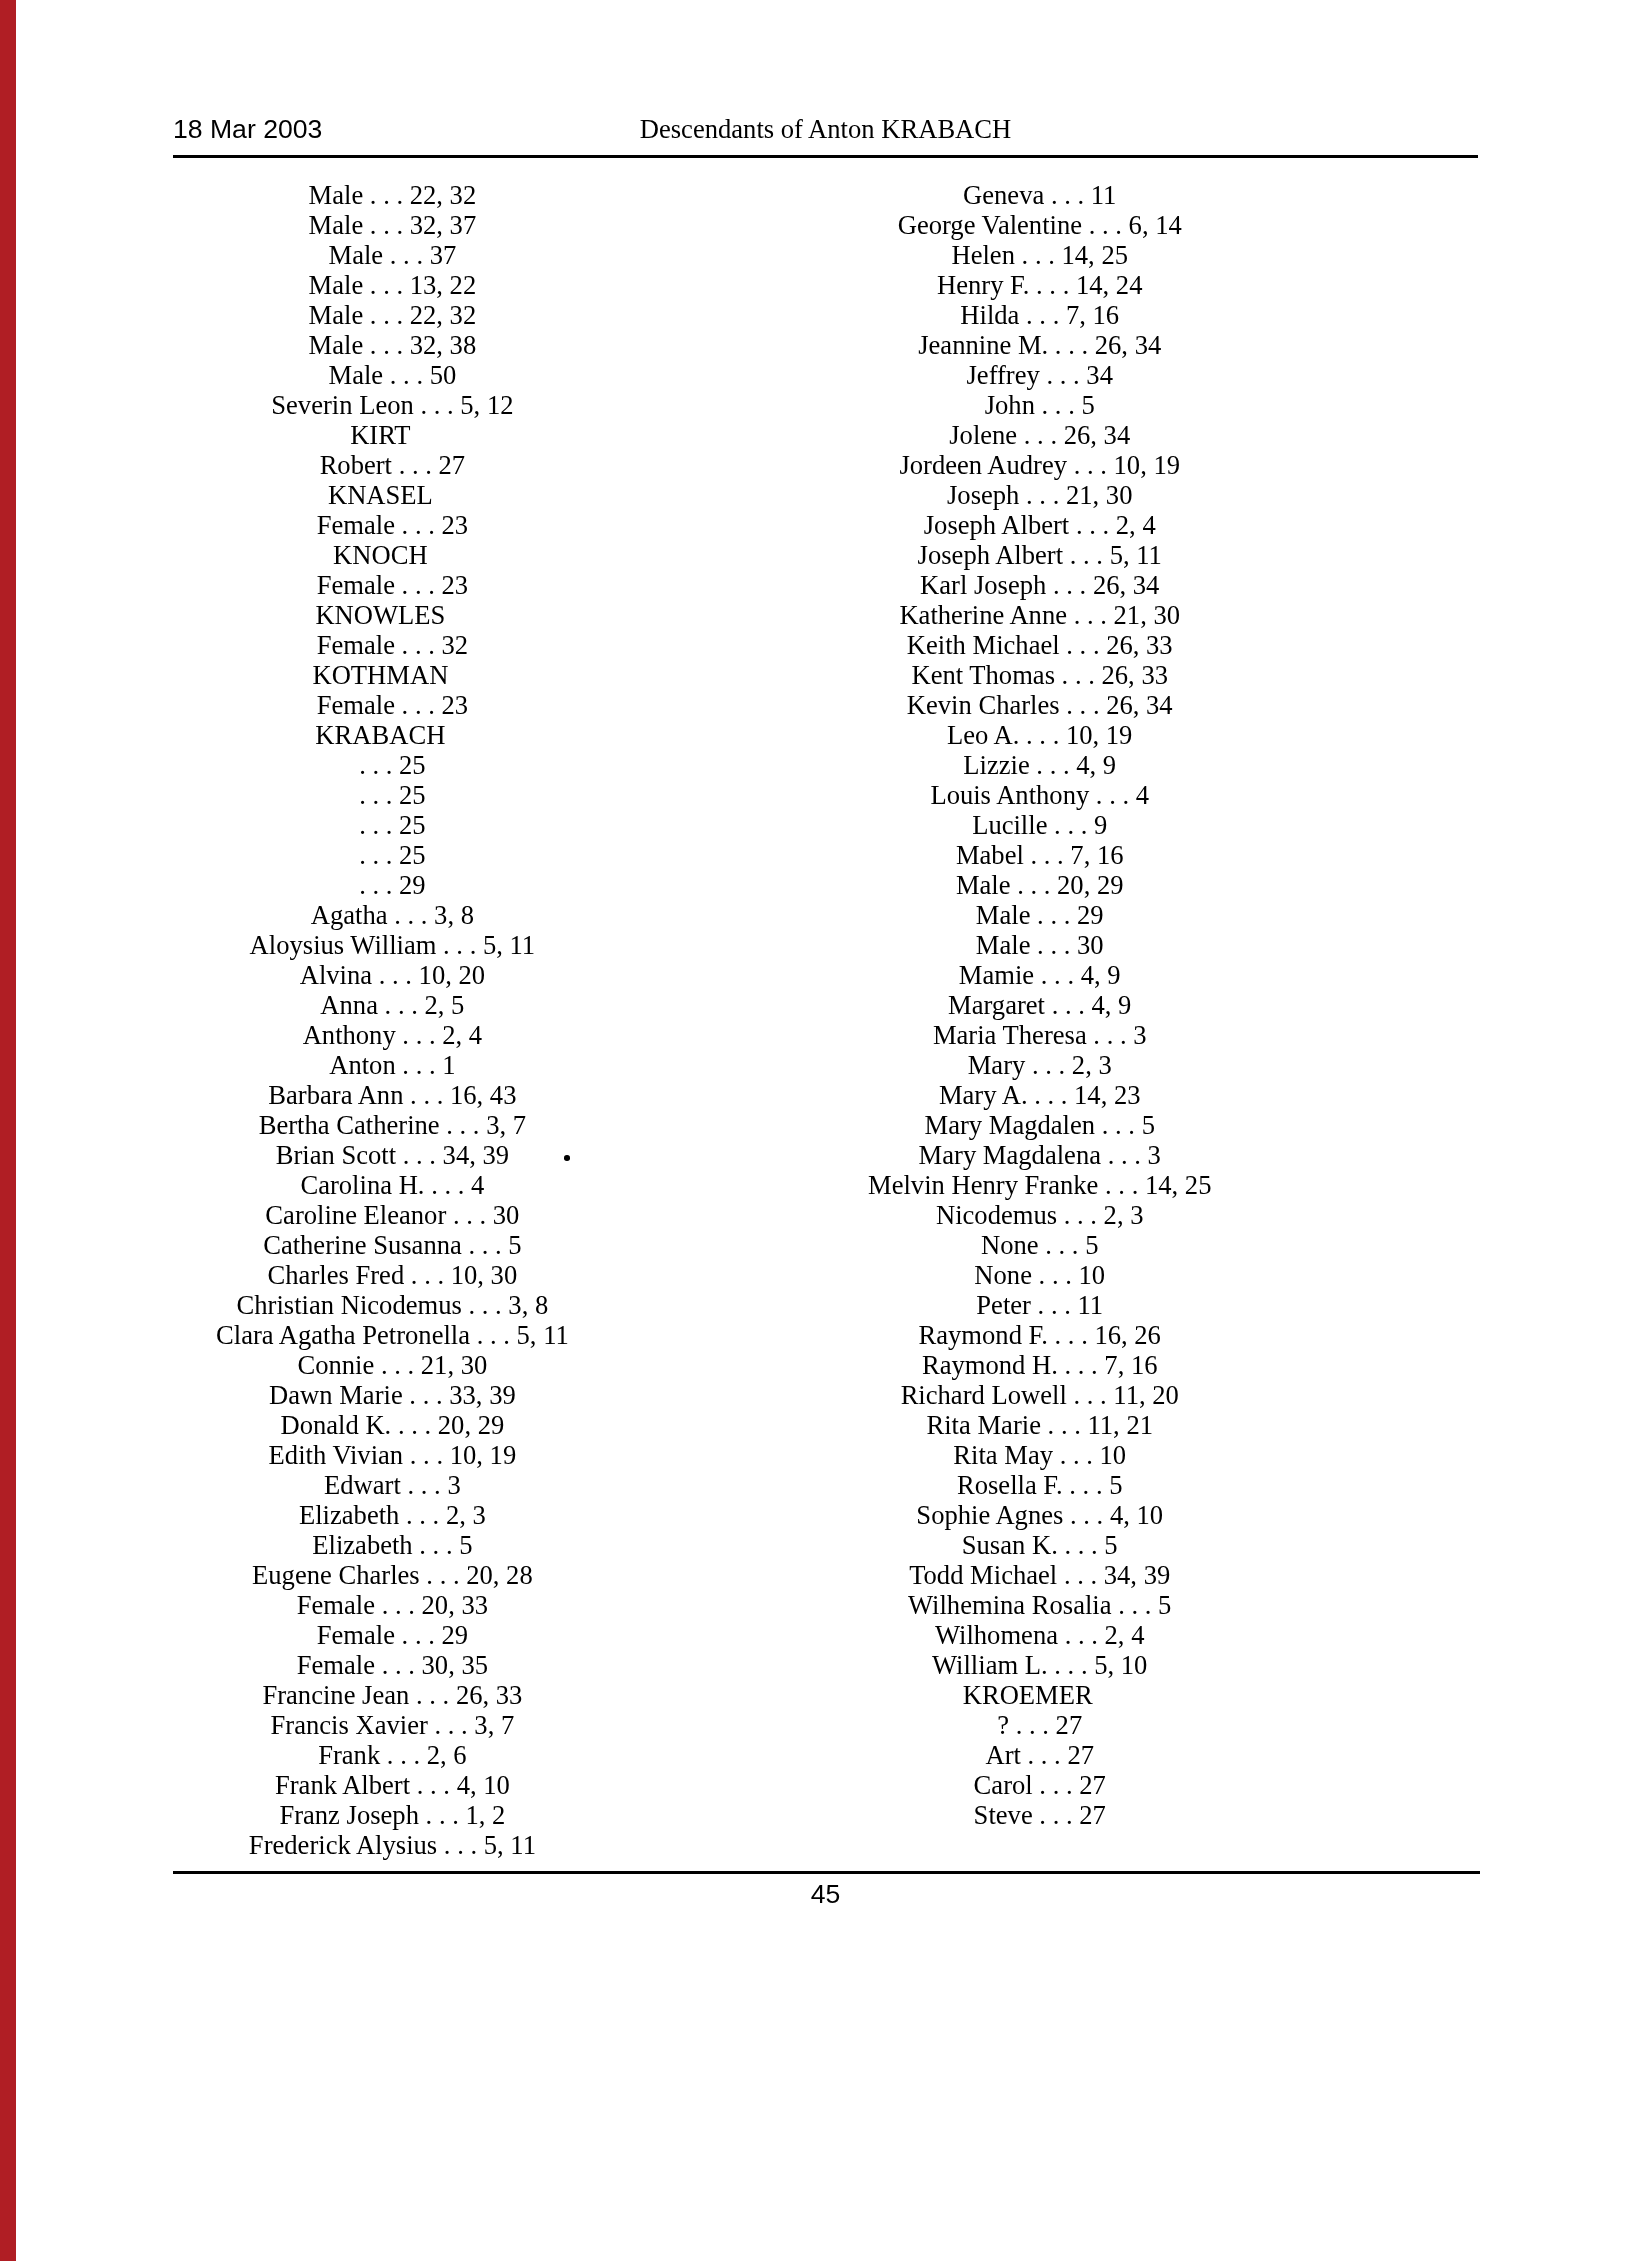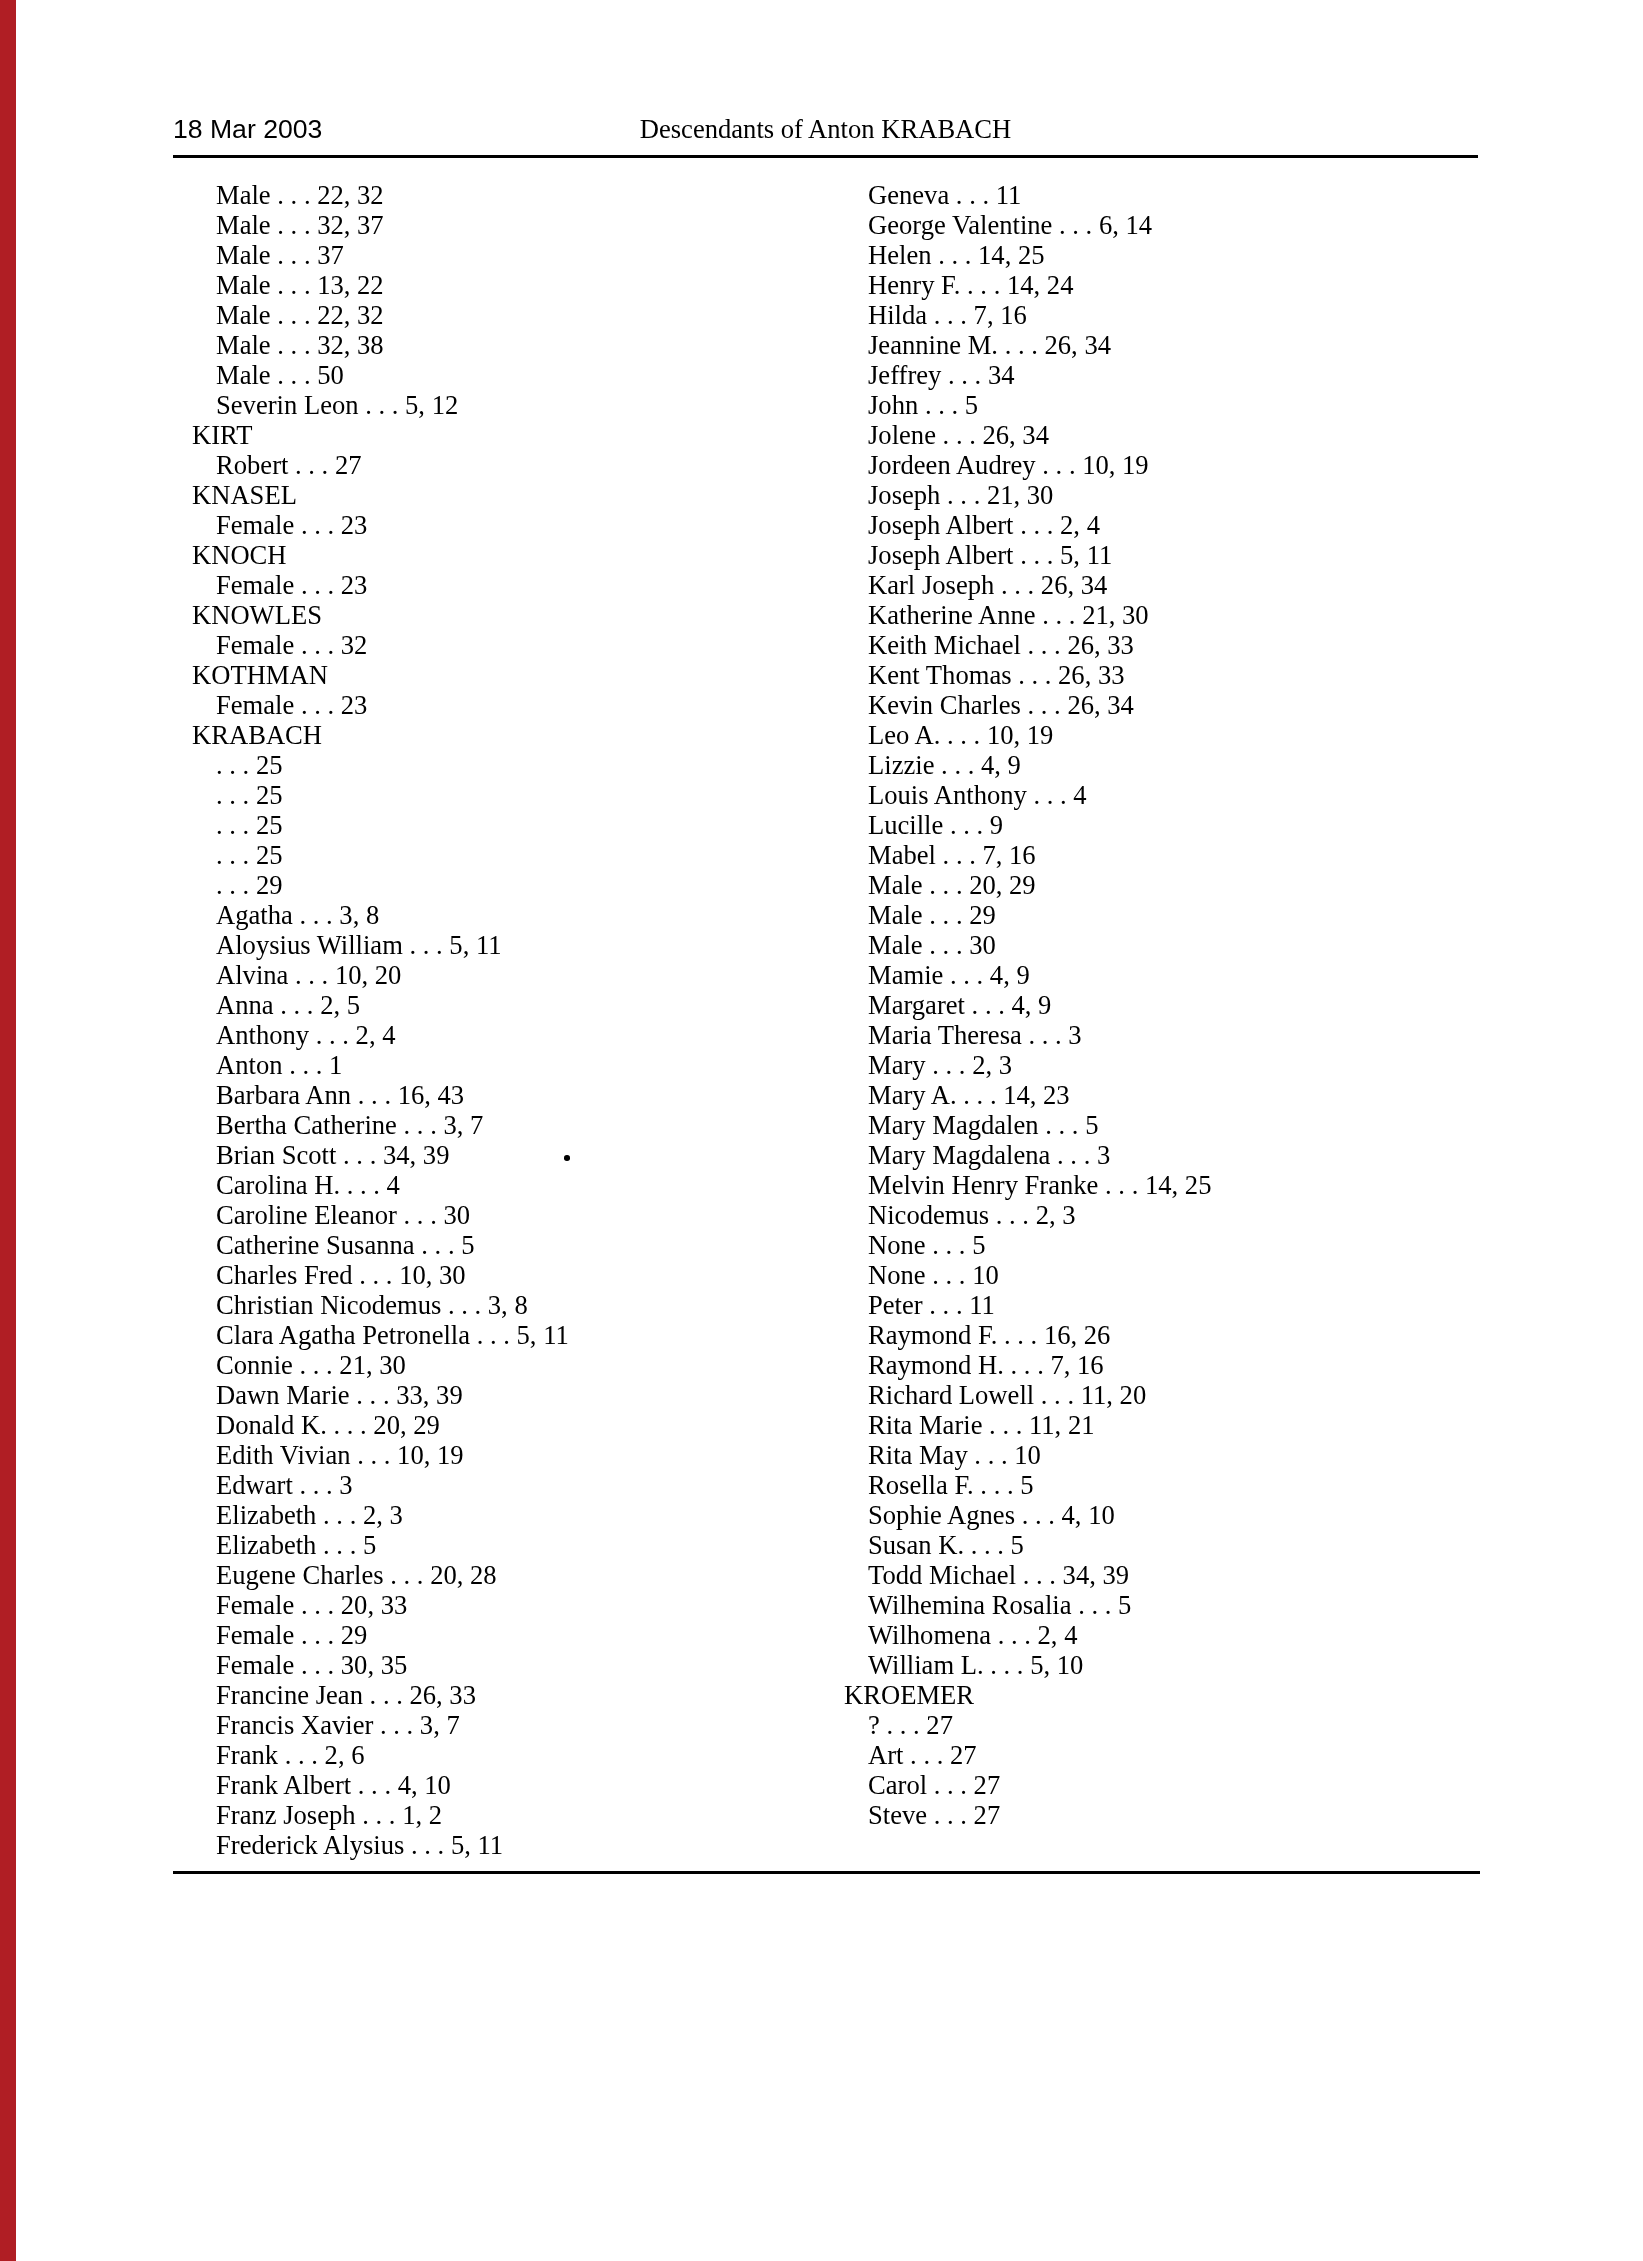--- a/index.html
+++ b/index.html
@@ -54,20 +54,21 @@
     width: 1305px;
     height: 3.2px;
     background: #000000;
   }
   .col {
     position: absolute;
     top: 180px;
     font-size: 26.6px;
     line-height: 30px;
     white-space: nowrap;
+    text-align: center;
   }
   .col-left  { left: 179px; }
   .col-right { left: 831px; }
   .line.entry   { padding-left: 37px; }
   .line.surname { padding-left: 0; margin-left: 13px; }
   .scan-dot {
     position: absolute;
     left: 564px;
     top: 1155px;
     width: 5.6px;
@@ -220,15 +221,16 @@
       <div class="line entry">? . . . 27</div>
       <div class="line entry">Art . . . 27</div>
       <div class="line entry">Carol . . . 27</div>
       <div class="line entry">Steve . . . 27</div>
     </div>
 
   <div class="scan-dot"></div>
 
   <div class="footer-rule"></div>
 
+  <div class="page-number">45</div>
 
 </div>
 
 
 </body></html>

